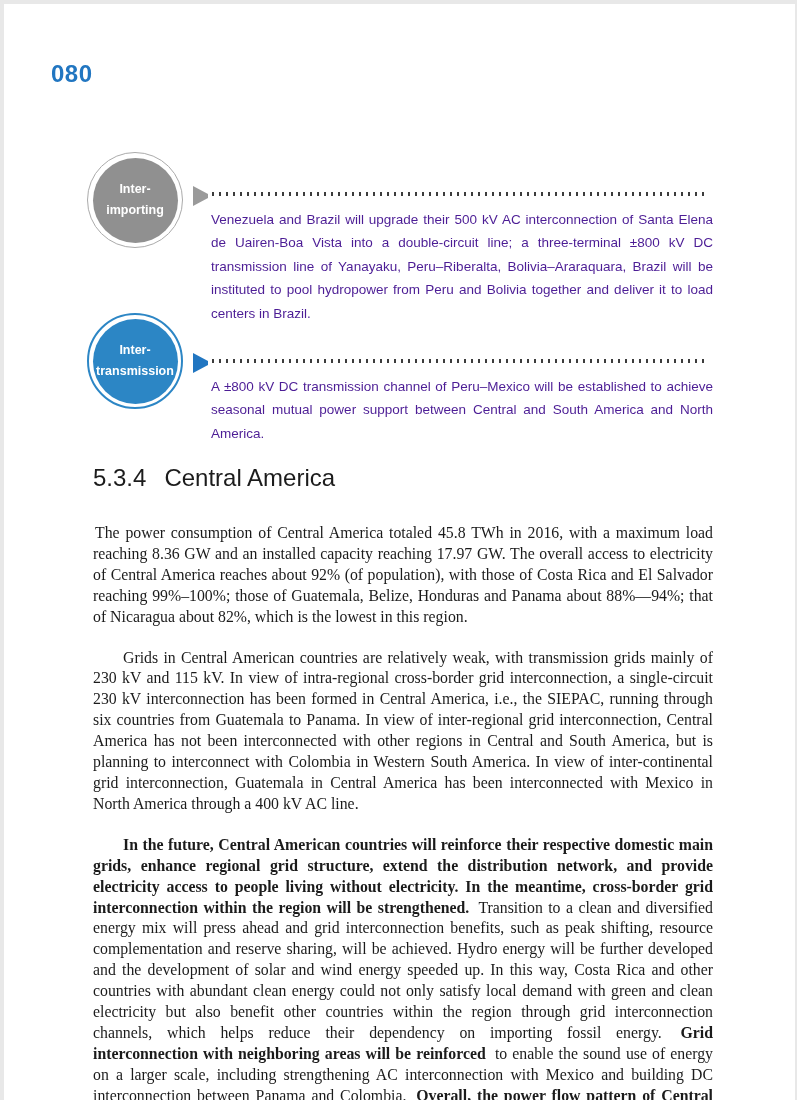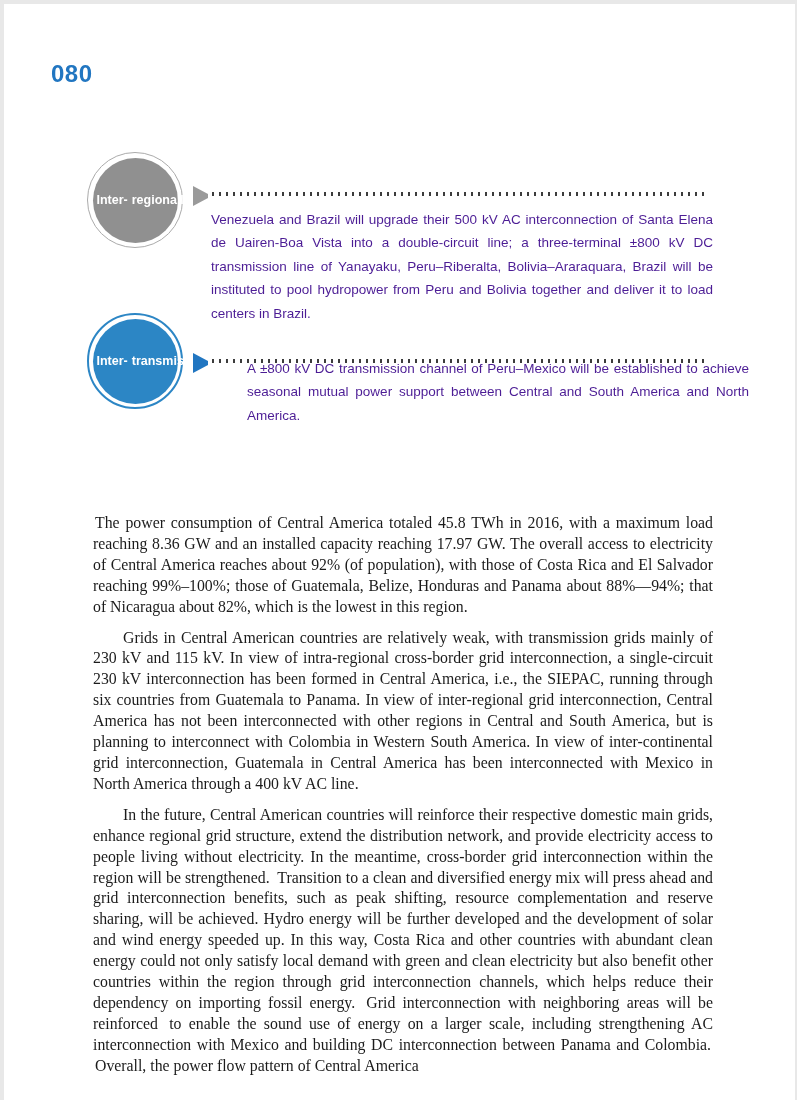--- a/index.html
+++ b/index.html
@@ -31,22 +31,23 @@
     display: flex;
     align-items: center;
     justify-content: center;
     background: #ffffff;
   }
   .badge-inner {
     width: 85px;
     height: 85px;
     border-radius: 50%;
     display: flex;
-    flex-direction: row;
+    flex-direction: column;
     align-items: center;
+    justify-content: center;
     color: #ffffff;
     font-weight: bold;
     font-size: 12.5px;
     line-height: 1.35;
     text-align: center;
     white-space: nowrap;
   }
   .badge-1 { left: 83px; top: 148px; border: 1px solid #ABABAB; }
   .badge-2 { left: 83px; top: 309px; border: 2px solid #2C86C5; }
   
@@ -74,21 +75,21 @@
   .callout-text {
     position: absolute;
     left: 205px;
     width: 506px;
     font-size: 13.5px;
     line-height: 23.4px;
     color: #4c1d95;
     text-align: justify;
   }
   .callout-text-1 { top: 202px; }
-  .callout-text-2 { top: 351px; margin-left: 36px; }
+  .callout-text-2 { top: 369px; }
   
   .heading {
     position: absolute;
     left: 85px;
     top: 458px;
     font-size: 24px;
     font-weight: 400;
     color: #1C1C1C;
   }
   .heading .sec-title { margin-left: 14px; }
@@ -97,51 +98,54 @@
     position: absolute;
     left: 85px;
     top: 499px;
     width: 628px;
     font-family: "Liberation Serif", serif;
     font-size: 15.8px;
     line-height: 20.9px;
     color: #1B1B1B;
     text-align: justify;
   }
-  .body-text p { margin: 6px 0 5px 0; }
+  .body-text p { margin: 16px 0 5px 0; }
   .body-text p.indent { text-indent: 28px; }
-  .body-text .b { font-weight: normal; }
+  .body-text .b { font-weight: bold; }
 </style>
 </head>
 <body>
 
 <div class="page">
 
   <div class="page-number">080</div>
 
   <div class="badge badge-1">
     <div class="badge-inner" style="background: rgb(144, 144, 144);">
       <span>Inter-</span>
-      <span>regionally</span>
+      <span>importing</span>
     </div>
   </div>
   <div class="arrow arrow-1" style="border-left-color: rgb(154, 154, 154);"></div>
   <div class="dotline dotline-1"></div>
   <div class="callout-text callout-text-1">Venezuela and Brazil will upgrade their 500 kV AC interconnection of Santa Elena de Uairen-Boa Vista into a double-circuit line; a three-terminal ±800 kV DC transmission line of Yanayaku, Peru–Riberalta, Bolivia–Araraquara, Brazil will be instituted to pool hydropower from Peru and Bolivia together and deliver it to load centers in Brazil.</div>
 
   <div class="badge badge-2">
     <div class="badge-inner" style="background: rgb(44, 134, 197);">
       <span>Inter-</span>
       <span>transmission</span>
     </div>
   </div>
   <div class="arrow arrow-2" style="border-left-color: rgb(33, 118, 193);"></div>
   <div class="dotline dotline-2"></div>
   <div class="callout-text callout-text-2">A ±800 kV DC transmission channel of Peru–Mexico will be established to achieve seasonal mutual power support between Central and South America and North America.</div>
 
+  <h2 class="heading">
+    <span class="sec-num">5.3.4</span><span class="sec-title">Central America</span>
+  </h2>
 
   <div class="body-text">
       <p><span>The power consumption of Central America totaled 45.8 TWh in 2016, with a maximum load reaching 8.36 GW and an installed capacity reaching 17.97 GW. The overall access to electricity of Central America reaches about 92% (of population), with those of Costa Rica and El Salvador reaching 99%–100%; those of Guatemala, Belize, Honduras and Panama about 88%—94%; that of Nicaragua about 82%, which is the lowest in this region.</span></p>
       <p class="indent"><span>Grids in Central American countries are relatively weak, with transmission grids mainly of 230 kV and 115 kV. In view of intra-regional cross-border grid interconnection, a single-circuit 230 kV interconnection has been formed in Central America, i.e., the SIEPAC, running through six countries from Guatemala to Panama. In view of inter-regional grid interconnection, Central America has not been interconnected with other regions in Central and South America, but is planning to interconnect with Colombia in Western South America. In view of inter-continental grid interconnection, Guatemala in Central America has been interconnected with Mexico in North America through a 400 kV AC line.</span></p>
       <p class="indent"><span class="b">In the future, Central American countries will reinforce their respective domestic main grids, enhance regional grid structure, extend the distribution network, and provide electricity access to people living without electricity. In the meantime, cross-border grid interconnection within the region will be strengthened.</span><span> Transition to a clean and diversified energy mix will press ahead and grid interconnection benefits, such as peak shifting, resource complementation and reserve sharing, will be achieved. Hydro energy will be further developed and the development of solar and wind energy speeded up. In this way, Costa Rica and other countries with abundant clean energy could not only satisfy local demand with green and clean electricity but also benefit other countries within the region through grid interconnection channels, which helps reduce their dependency on importing fossil energy. </span><span class="b">Grid interconnection with neighboring areas will be reinforced</span><span> to enable the sound use of energy on a larger scale, including strengthening AC interconnection with Mexico and building DC interconnection between Panama and Colombia. </span><span class="b">Overall, the power flow pattern of Central America</span></p>
     </div>
 
 </div>
 
 </body></html>

